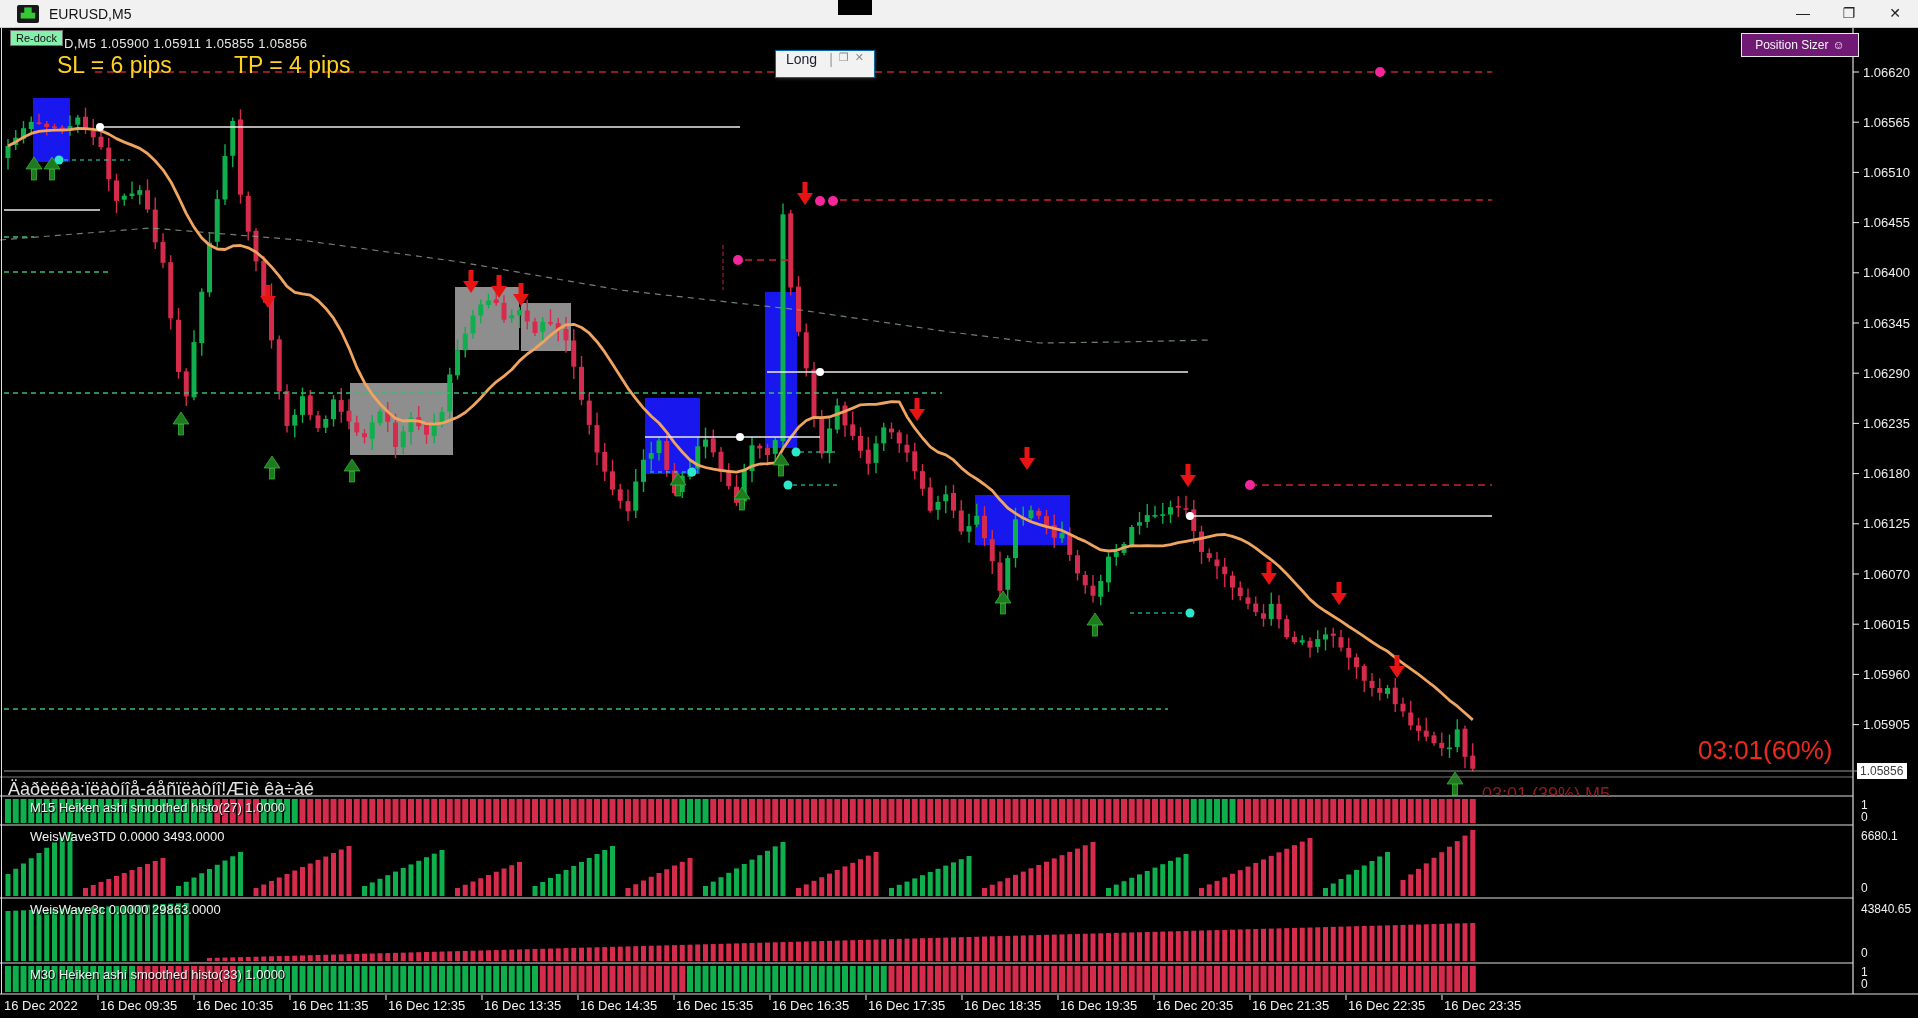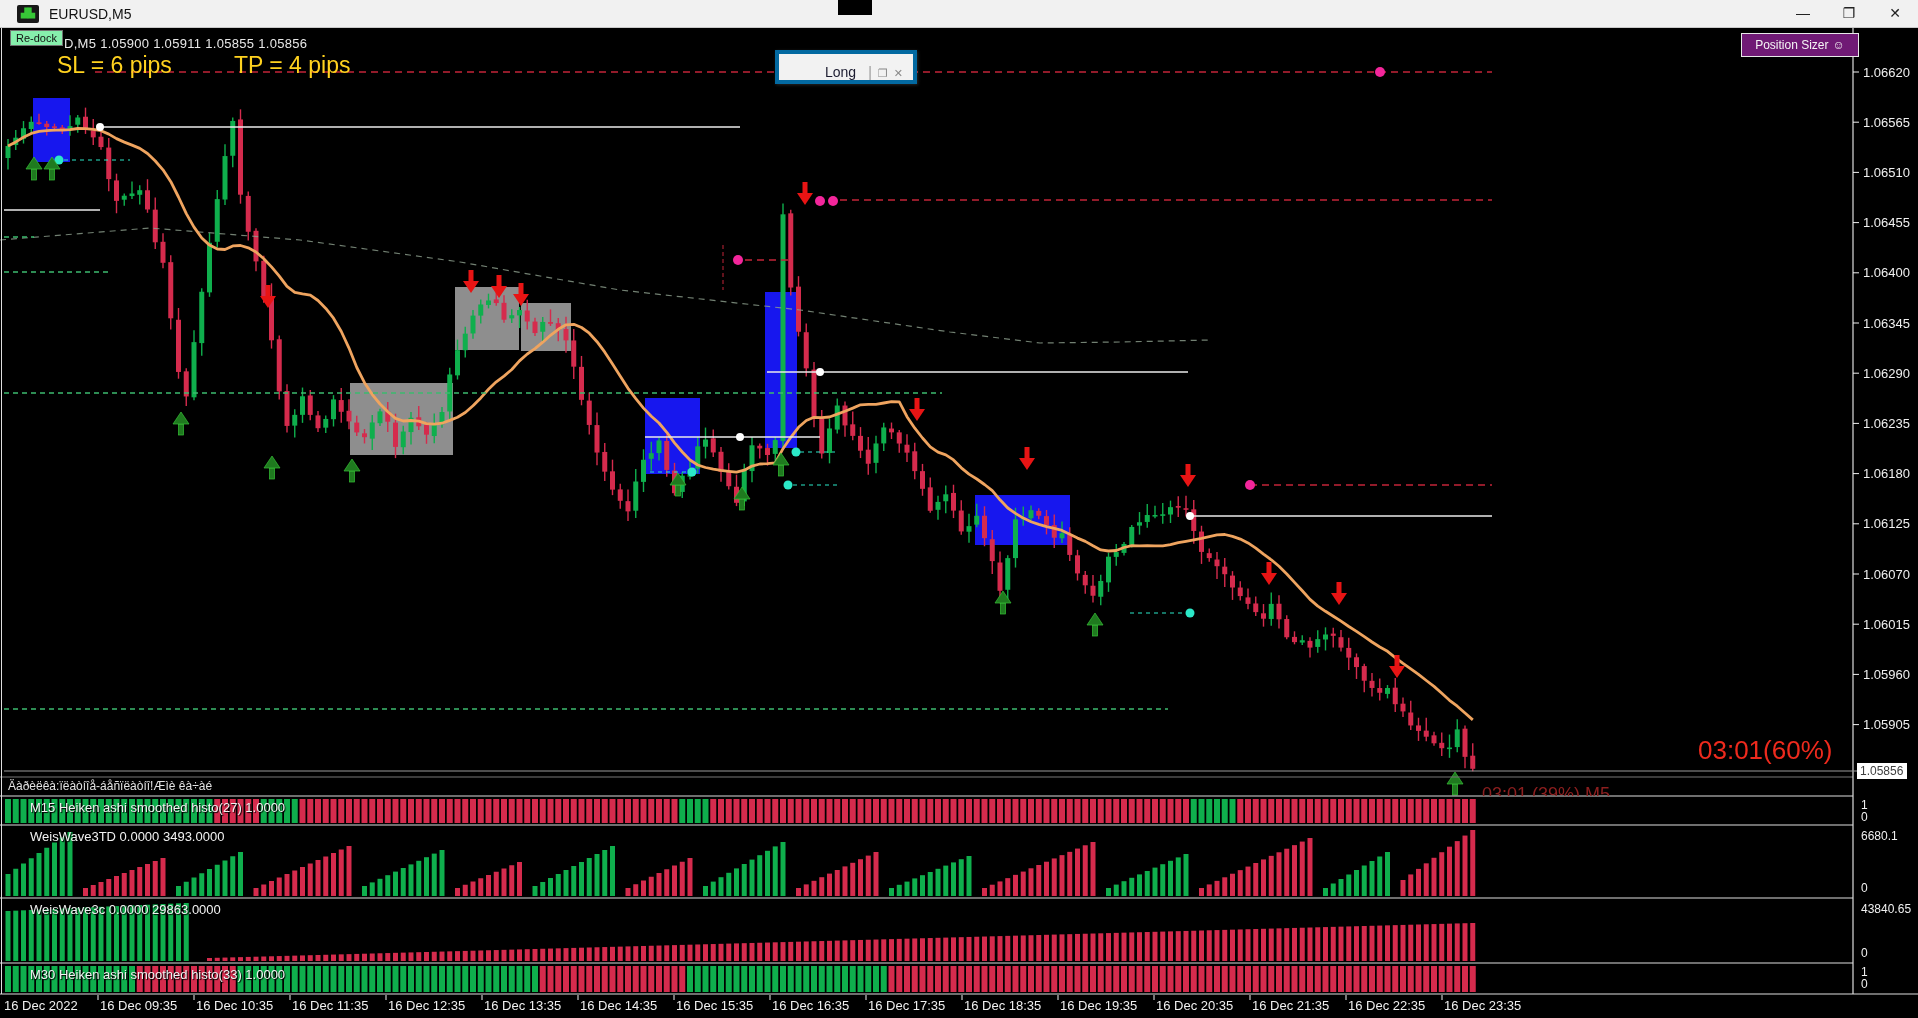--- a/index.html
+++ b/index.html
@@ -16,28 +16,28 @@
   .tb-btn{width:46px;height:27px;text-align:center;line-height:27px;font-size:14px;color:#222;cursor:default;}
   .tb-notch{position:absolute;left:838px;top:0;width:34px;height:15px;background:#000;}
   
   #chart-svg{position:absolute;left:0;top:0;z-index:1;}
   
   .ov{position:absolute;z-index:3;white-space:nowrap;}
   .redock{left:10px;top:30px;background:#86efac;border:1px solid #707070;color:#111;
           font-size:11px;padding:1px 5px;}
   .ohlc{left:64px;top:36px;color:#e8e8e8;font-size:13px;letter-spacing:.3px;}
   .sltp{left:13px;top:52px;color:#ffd21f;font-size:23px;display:flex;gap:62px;margin-left:44px;}
-  .long-dlg{left:775px;top:50px;width:98px;height:26px;background:#f2f2f2;border:4px solid #0369a1;
-            display:flex;align-items:flex-end;font-size:14px;color:#1c1c30;box-shadow:1px 1px 3px rgba(255,255,255,.15);padding-left:36px;}
+  .long-dlg{left:775px;top:50px;width:98px;height:26px;background:#f2f2f2;border:1px solid #0369a1;
+            display:flex;align-items:flex-start;font-size:14px;color:#1c1c30;box-shadow:1px 1px 3px rgba(255,255,255,.15);}
   .long-dlg .t{margin-left:10px;}
   .long-dlg .sep{color:#999;margin-left:12px;}
   .long-dlg .ic{color:#8a8a8a;font-size:11px;margin-left:6px;cursor:default;}
   .possizer{left:1741px;top:33px;width:116px;height:22px;border:1px solid #e8e8e8;background:#701a75;
             color:#f5f5f5;font-size:12px;display:flex;align-items:center;justify-content:center;gap:4px;}
-  .watermark{left:8px;top:779px;color:#e2e2e2;font-size:12px;text-align:right;}
+  .watermark{left:8px;top:779px;color:#e2e2e2;font-size:18px;text-align:right;}
   .pane-label{color:#f2f2f2;font-size:13px;text-shadow:1px 1px 1px #000;margin-left:20px;}
   .cd-main{left:1698px;top:735px;color:#ee2a1d;font-size:26px;}
   .cd-sub{left:1482px;top:784px;color:#8e1f1f;font-size:18px;height:12px;overflow:hidden;}
   .price-tag{left:1857px;top:763px;background:#fff;color:#404040;font-size:12px;
              padding:1px 4px 1px 3px;z-index:4;}
 </style>
 </head>
 <body>
 
 <div class="window">

